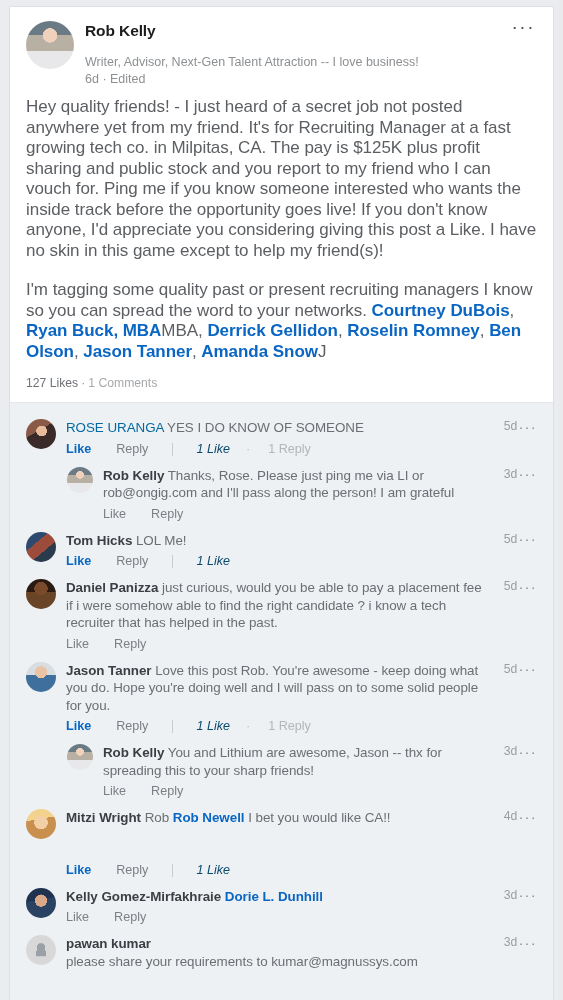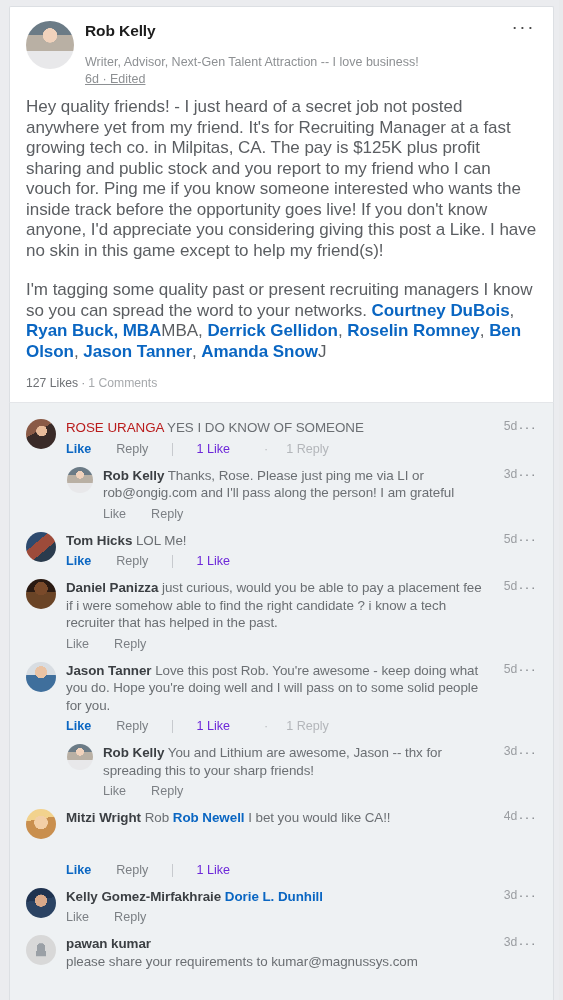--- a/index.html
+++ b/index.html
@@ -125,21 +125,20 @@
     font-size: 12.5px;
     color: #8d9093;
     line-height: 16px;
     margin-top: 14px;
   }
   .author-time {
     font-size: 12.5px;
     color: #8d9093;
     line-height: 16px;
     margin-top: 1px;
-    text-decoration: underline;
   }
 
   .post-more {
     position: absolute;
     top: 14px;
     right: 18px;
     color: #4b4b4b;
     font-size: 19px;
     letter-spacing: 1.5px;
     line-height: 12px;
@@ -195,21 +194,21 @@
     line-height: 17.5px;
     color: #6b6f73;
     letter-spacing: -0.05px;
     word-wrap: break-word;
   }
   .comment-text .cname {
     color: #3b3f43;
     font-weight: bold;
   }
   .comment-text .cname-caps {
-    color: #b91c1c;
+    color: #0369a1;
     font-weight: normal;
   }
   .comment-text .cmention {
     color: #0a66c2;
     font-weight: bold;
   }
 
   .comment-actions {
     margin-top: 5px;
     font-size: 12.6px;
@@ -227,21 +226,21 @@
     color: #0a66c2;
     font-weight: bold;
   }
   .comment-actions .sep {
     display: inline-block;
     width: 1px;
     height: 13px;
     background: #c7cace;
     margin: 0 11px 0 -1px;
   }
-  .comment-actions .cnt { color: #6d28d9; margin-right: 22px; cursor: pointer; }
+  .comment-actions .cnt { color: #0c4a6e; margin-right: 4px; cursor: pointer; font-style: italic; }
   .comment-actions .mdot { color: #b9bcbf; margin-right: 6px; }
   .comment-actions .rcnt { color: #b3b6ba; cursor: pointer; }
 
   .comment-right {
     position: absolute;
     top: 6px;
     right: 0;
     display: flex;
     align-items: center;
     gap: 1px;

